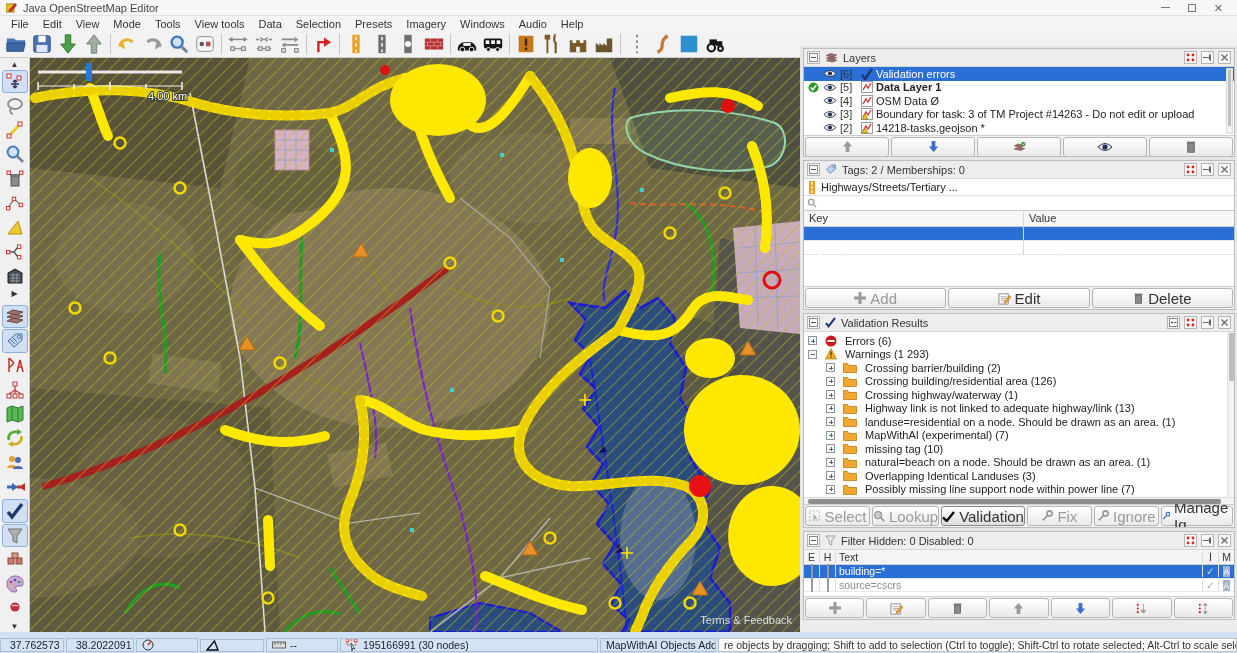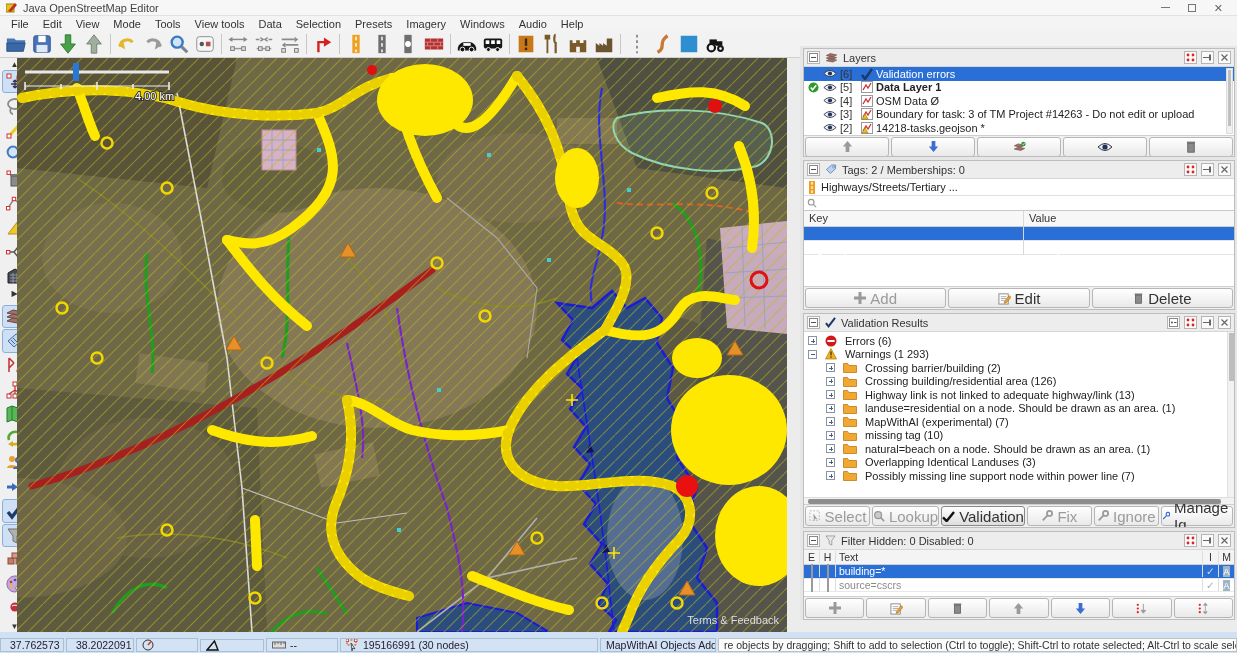--- a/index.html
+++ b/index.html
@@ -16,21 +16,21 @@
 .menuitem{padding:0 7px;color:#333;font-size:11px;cursor:default}
 .toolbar{height:27px;background:#f2f2f2;border-bottom:1px solid #cfcfcf;display:flex;align-items:center;padding:0 3px}
 .tbi{width:26px;height:25px;display:flex;align-items:center;justify-content:center}
 .tbsep{width:1px;height:20px;background:#c6c6c6;margin:0 3px}
 
 .lefttools{position:absolute;left:0;top:58px;width:30px;height:574px;background:#f0f0f0;border-right:1px solid #c9c9c9;display:flex;flex-direction:column;align-items:center;padding-top:1px}
 .ltool{width:26px;height:26px;display:flex;align-items:center;justify-content:center;border-radius:3px;margin:0 0 1px 0}
 .ltool.sel{background:#cfe0f5;border:1px solid #8ab0de}
 .scrollarrow{width:24px;height:12px;display:flex;align-items:center;justify-content:center;color:#333;font-size:8px}
 
-.maparea{position:absolute;left:17px;top:58px;width:756px;height:574px;background:#eab308}
+.maparea{position:absolute;left:30px;top:58px;width:756px;height:574px;background:#eab308}
 
 .rightcol{position:absolute;left:800px;top:46px;width:437px;height:574px;background:#e6e6e6;display:flex;flex-direction:column;gap:3px;padding:2px 2px 0 3px}
 .panel{background:#fff;border:1px solid #bdbdbd;display:flex;flex-direction:column;overflow:hidden}
 .phead{height:18px;min-height:18px;background:#ededed;border-bottom:1px solid #d6d6d6;display:flex;align-items:center;gap:4px;padding:0 3px;font-size:11px;color:#333}
 .phead .ptitle{flex:1}
 .hbtn{width:13px;height:13px;border:1px solid #b5b5b5;background:#fafafa;display:flex;align-items:center;justify-content:center}
 .btnrow{display:flex;border-top:1px solid #cfcfcf;background:#f0f0f0;padding:1px;gap:2px}
 .btn{flex:1;height:20px;border:1px solid #b6b6b6;border-radius:3px;background:linear-gradient(#fff,#e9e9e9);display:flex;align-items:center;justify-content:center;gap:4px;font-size:15px;color:#333}
 .btn.dis{color:#9b9b9b}
 
@@ -1004,20 +1004,32 @@
       <div class="vrow child">
           <span class="exp plus">
             <i></i>
             <b></b>
           </span>
           <span>
             <svg width="14" height="11" viewBox="0 0 14 11">
               <path d="M0.5 1.5h4l1.5 2h7.5v7H0.5z" fill="#f0a830" stroke="#c07818" stroke-width="0.8"></path>
             </svg>
           </span>
+          <span>Crossing highway/waterway (1)</span>
+        </div>
+      <div class="vrow child">
+          <span class="exp plus">
+            <i></i>
+            <b></b>
+          </span>
+          <span>
+            <svg width="14" height="11" viewBox="0 0 14 11">
+              <path d="M0.5 1.5h4l1.5 2h7.5v7H0.5z" fill="#f0a830" stroke="#c07818" stroke-width="0.8"></path>
+            </svg>
+          </span>
           <span>Highway link is not linked to adequate highway/link (13)</span>
         </div>
       <div class="vrow child">
           <span class="exp plus">
             <i></i>
             <b></b>
           </span>
           <span>
             <svg width="14" height="11" viewBox="0 0 14 11">
               <path d="M0.5 1.5h4l1.5 2h7.5v7H0.5z" fill="#f0a830" stroke="#c07818" stroke-width="0.8"></path>

